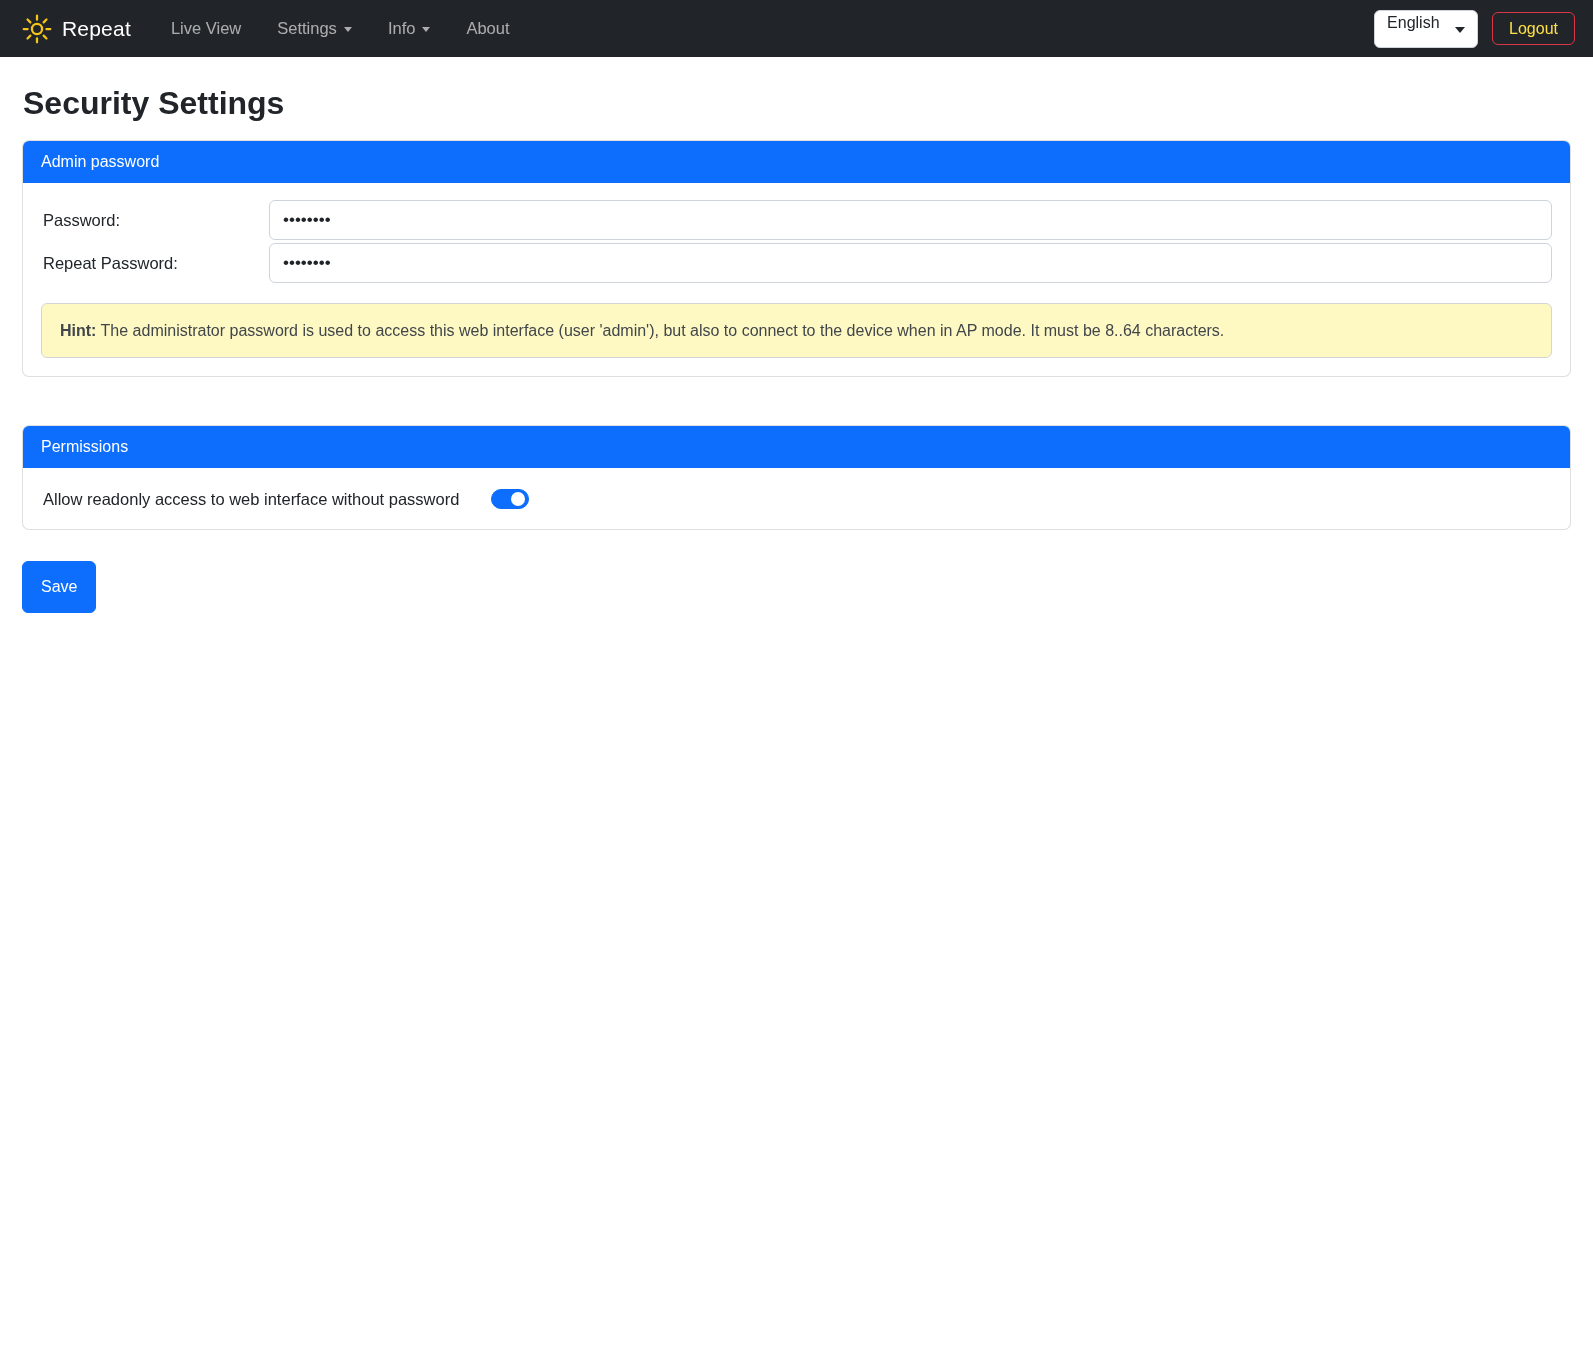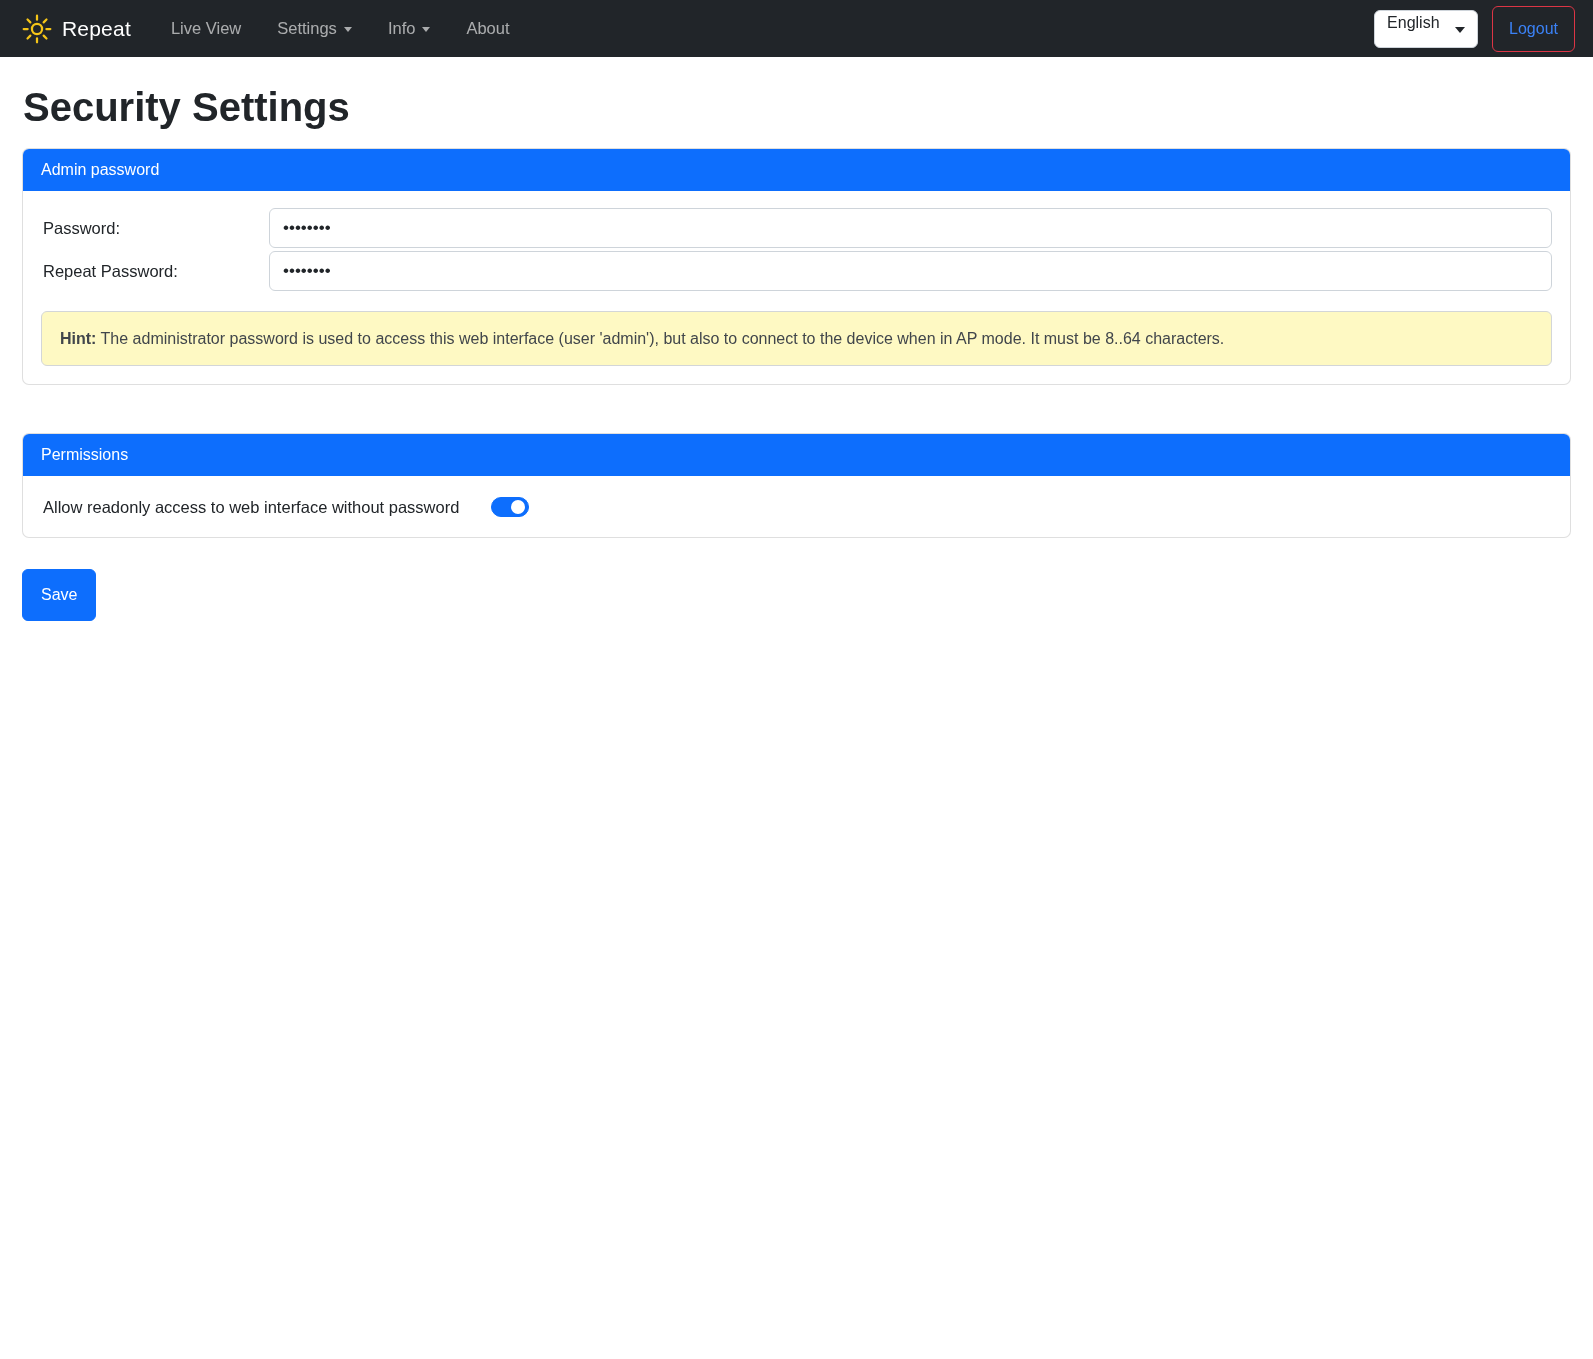--- a/index.html
+++ b/index.html
@@ -94,36 +94,36 @@
     top: 17px;
     width: 0; height: 0;
     border-left: 5px solid transparent;
     border-right: 5px solid transparent;
     border-top: 6px solid #212529;
     pointer-events: none;
   }
   .logout-btn {
     background: transparent;
     border: 1px solid #dc3545;
-    color: #3b82f6;
-    border-radius: 6px;
-    font-size: 16px;
-    font-family: "Liberation Sans", sans-serif;
-    height: 46px;
+    color: #fde047;
+    border-radius: 6px;
+    font-size: 16px;
+    font-family: "Liberation Sans", sans-serif;
+    height: 33px;
     padding: 0 16px;
     cursor: pointer;
   }
 
   
   .page {
     padding: 0 22px;
     max-width: 1593px;
   }
   .page-title {
-    font-size: 40px;
+    font-size: 32px;
     font-weight: bold;
     margin: 28px 0 18px 0;
     padding-left: 1px;
     color: #212529;
   }
 
   .card {
     border: 1px solid rgba(0,0,0,0.125);
     border-radius: 7px;
     margin-bottom: 48px;

